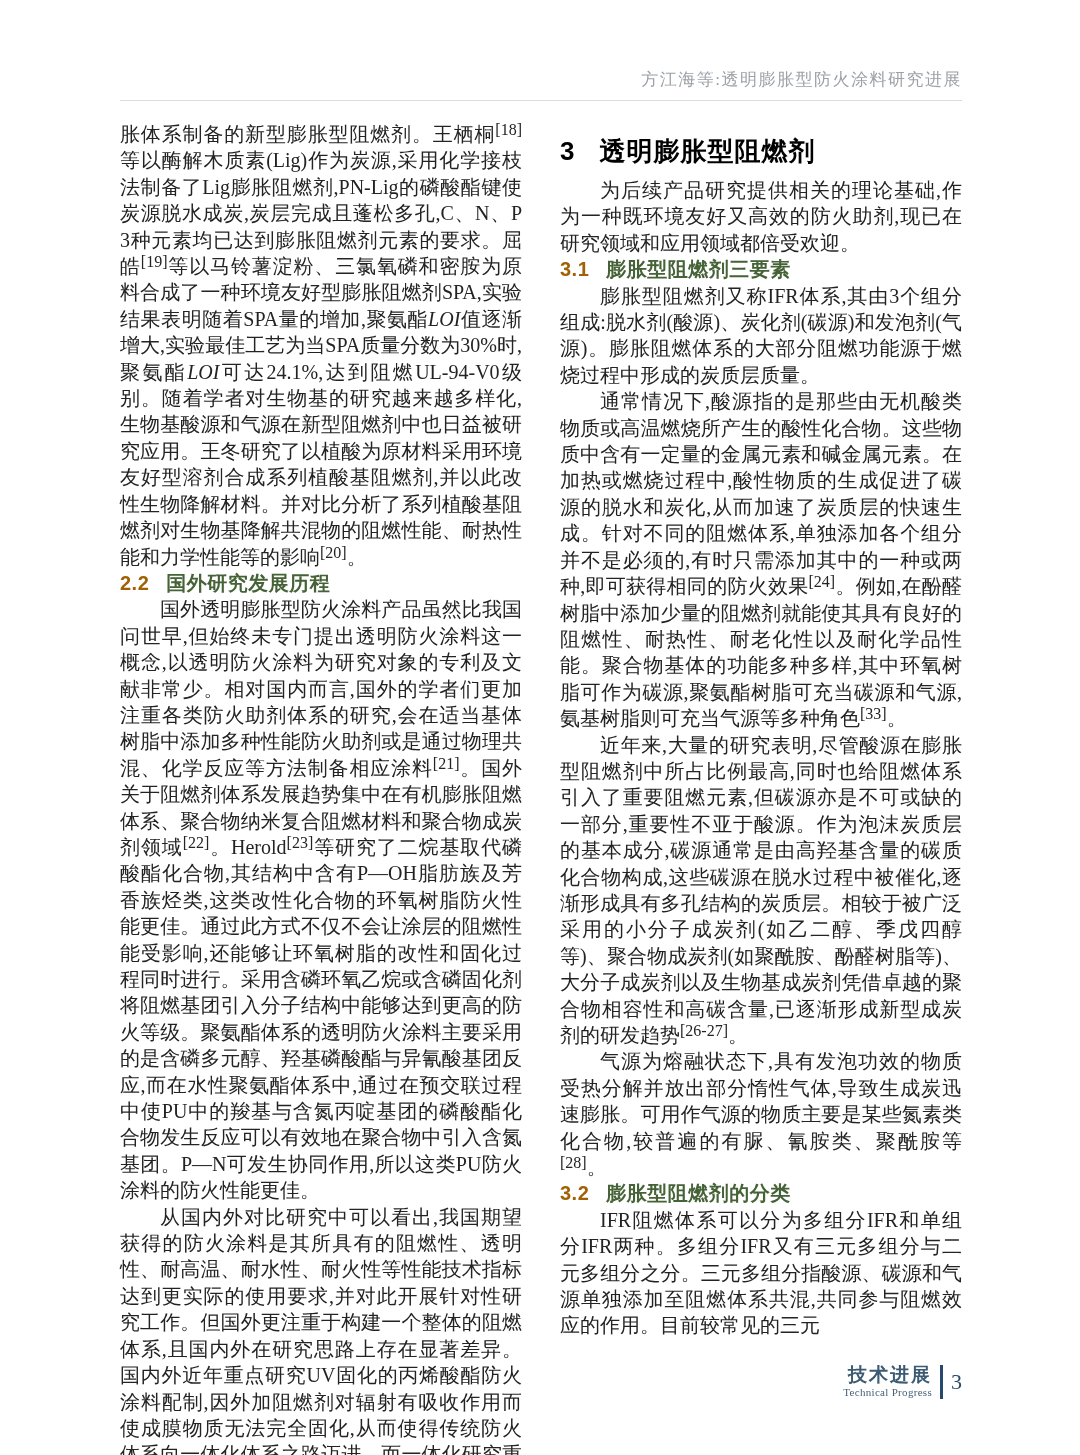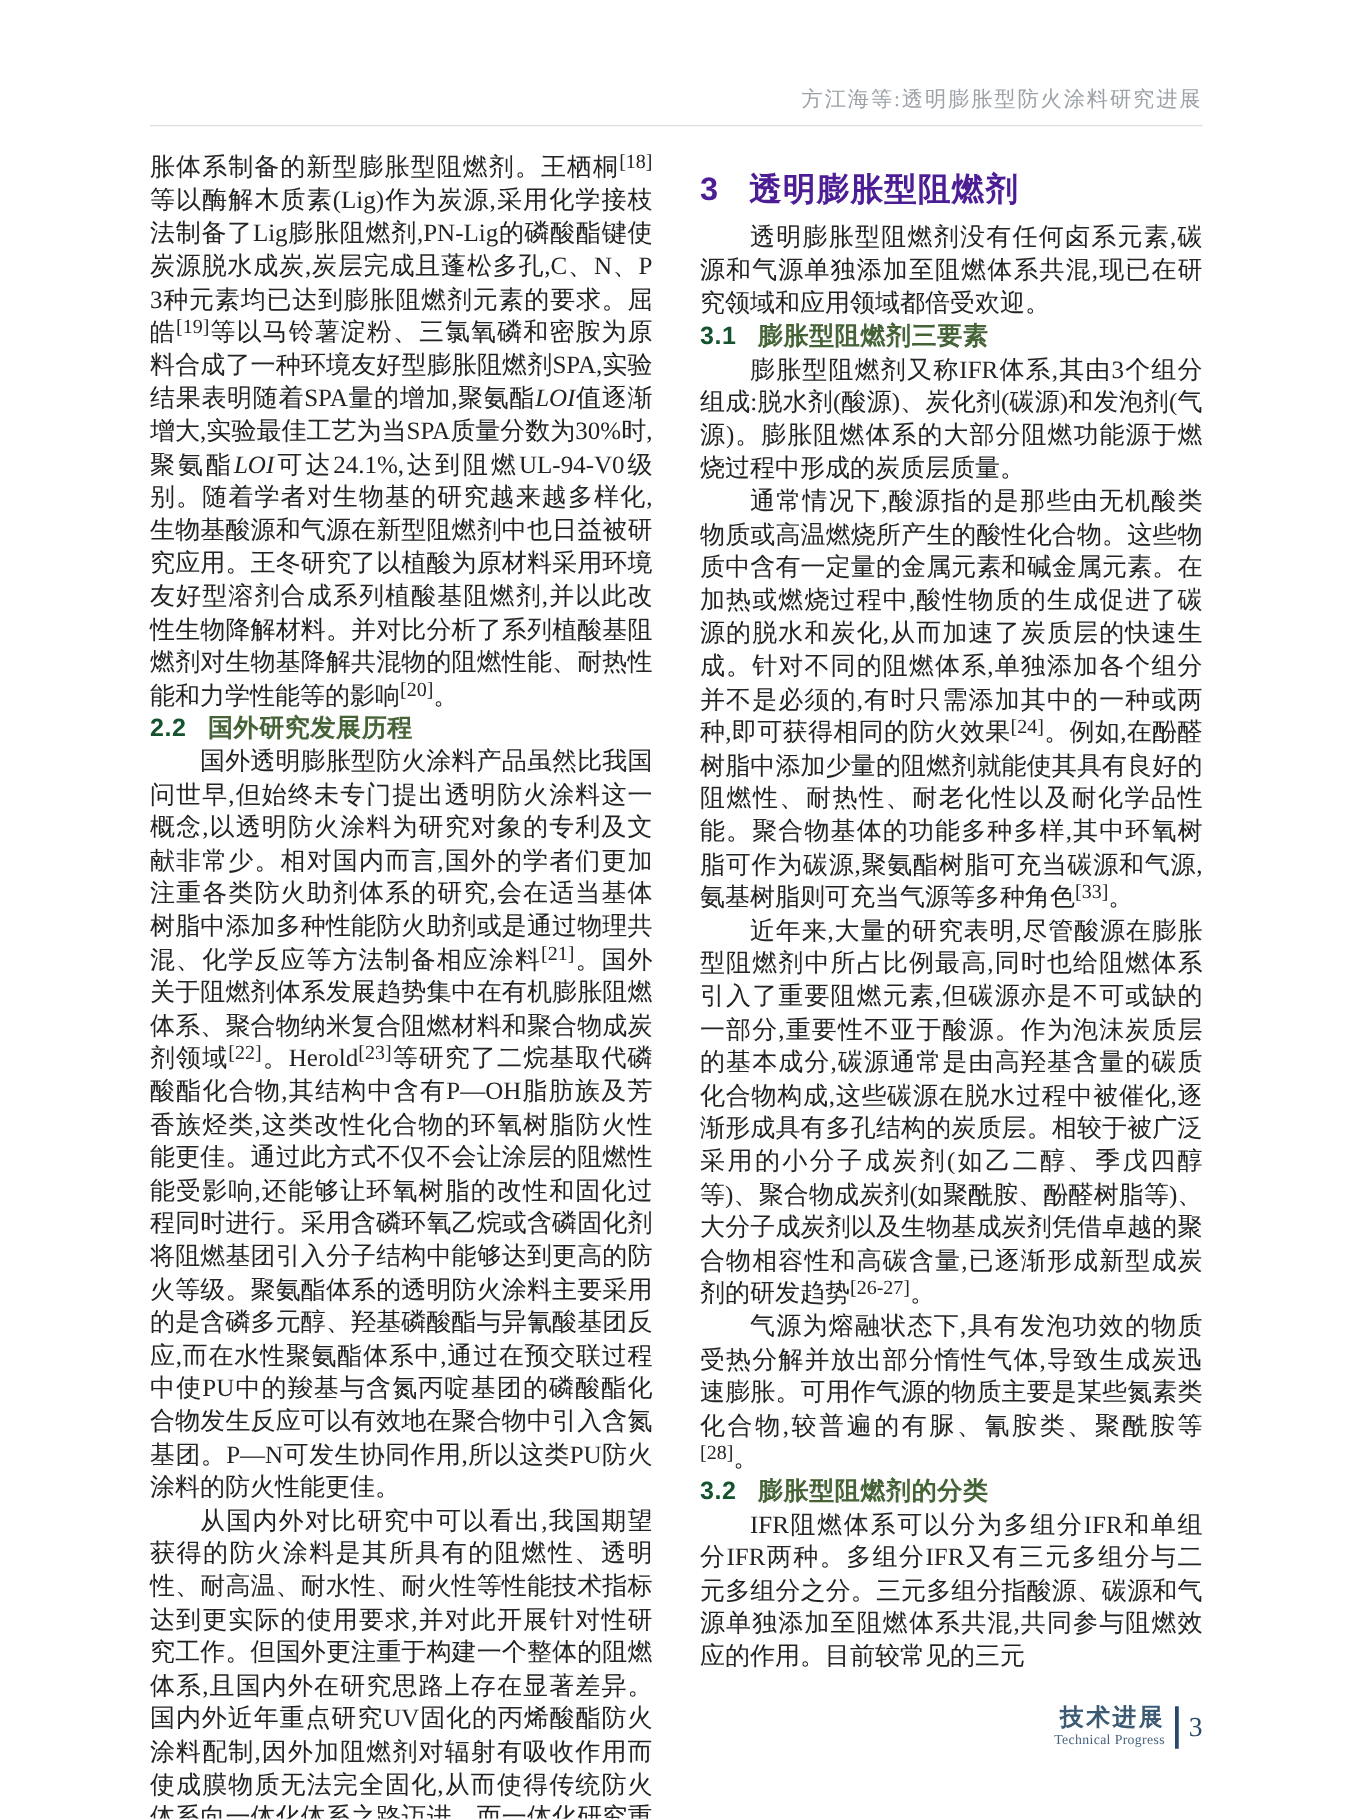--- a/index.html
+++ b/index.html
@@ -27,30 +27,30 @@
     width:402px;
     font-size:20px;line-height:26.4px;color:#232323;
     text-align:justify;text-justify:inter-character;
   }
   .col p{margin:0;}
   .col p.indent{text-indent:2em;}
   .col sup{font-size:16px;line-height:0;vertical-align:6px;}
   .col i{font-style:italic;}
   h2.h2{
     font-family:"Liberation Sans","DejaVu Sans",sans-serif;
-    font-size:26px;font-weight:bold;color:#4c1d95;
+    font-size:26px;font-weight:bold;color:#000000;
     margin:13px 0 9px 0;line-height:34px;letter-spacing:1px;
   }
   h2.h2 .hnum{margin-right:24px;}
   h3.h3{
     font-family:"Liberation Sans","DejaVu Sans",sans-serif;
     font-size:20px;font-weight:bold;color:#456337;
     margin:0;line-height:26.4px;letter-spacing:.5px;
   }
-  h3.h3 .hnum{margin-right:17px;color:#14532d;}
+  h3.h3 .hnum{margin-right:17px;color:#a16207;}
   .page-footer{
     position:absolute;right:118px;bottom:56px;
     display:flex;align-items:center;margin-left:48px;
   }
   .footer-text{text-align:right;margin-right:8px;}
   .footer-cn{
     font-family:"Liberation Sans","DejaVu Sans",sans-serif;
     font-size:19px;font-weight:bold;color:#3c5a73;letter-spacing:2px;
     display:block;line-height:20px;
   }
@@ -71,21 +71,21 @@
 
   <div class="columns">
     <div class="col">
         <p class="para">胀体系制备的新型膨胀型阻燃剂。王栖桐<sup>[18]</sup>等以酶解木质素(Lig)作为炭源,采用化学接枝法制备了Lig膨胀阻燃剂,PN-Lig的磷酸酯键使炭源脱水成炭,炭层完成且蓬松多孔,C、N、P 3种元素均已达到膨胀阻燃剂元素的要求。屈皓<sup>[19]</sup>等以马铃薯淀粉、三氯氧磷和密胺为原料合成了一种环境友好型膨胀阻燃剂SPA,实验结果表明随着SPA量的增加,聚氨酯<i>LOI</i>值逐渐增大,实验最佳工艺为当SPA质量分数为30%时,聚氨酯<i>LOI</i>可达24.1%,达到阻燃UL-94-V0级别。随着学者对生物基的研究越来越多样化,生物基酸源和气源在新型阻燃剂中也日益被研究应用。王冬研究了以植酸为原材料采用环境友好型溶剂合成系列植酸基阻燃剂,并以此改性生物降解材料。并对比分析了系列植酸基阻燃剂对生物基降解共混物的阻燃性能、耐热性能和力学性能等的影响<sup>[20]</sup>。</p>
         <h3 class="h3"><span class="hnum">2.2</span><span class="htitle">国外研究发展历程</span></h3>
         <p class="para indent">国外透明膨胀型防火涂料产品虽然比我国问世早,但始终未专门提出透明防火涂料这一概念,以透明防火涂料为研究对象的专利及文献非常少。相对国内而言,国外的学者们更加注重各类防火助剂体系的研究,会在适当基体树脂中添加多种性能防火助剂或是通过物理共混、化学反应等方法制备相应涂料<sup>[21]</sup>。国外关于阻燃剂体系发展趋势集中在有机膨胀阻燃体系、聚合物纳米复合阻燃材料和聚合物成炭剂领域<sup>[22]</sup>。Herold<sup>[23]</sup>等研究了二烷基取代磷酸酯化合物,其结构中含有P—OH脂肪族及芳香族烃类,这类改性化合物的环氧树脂防火性能更佳。通过此方式不仅不会让涂层的阻燃性能受影响,还能够让环氧树脂的改性和固化过程同时进行。采用含磷环氧乙烷或含磷固化剂将阻燃基团引入分子结构中能够达到更高的防火等级。聚氨酯体系的透明防火涂料主要采用的是含磷多元醇、羟基磷酸酯与异氰酸基团反应,而在水性聚氨酯体系中,通过在预交联过程中使PU中的羧基与含氮丙啶基团的磷酸酯化合物发生反应可以有效地在聚合物中引入含氮基团。P—N可发生协同作用,所以这类PU防火涂料的防火性能更佳。</p>
         <p class="para indent">从国内外对比研究中可以看出,我国期望获得的防火涂料是其所具有的阻燃性、透明性、耐高温、耐水性、耐火性等性能技术指标达到更实际的使用要求,并对此开展针对性研究工作。但国外更注重于构建一个整体的阻燃体系,且国内外在研究思路上存在显著差异。国内外近年重点研究UV固化的丙烯酸酯防火涂料配制,因外加阻燃剂对辐射有吸收作用而使成膜物质无法完全固化,从而使得传统防火体系向一体化体系之路迈进。而一体化研究重点无论在国内或国外</p>
       </div>
     <div class="col">
         <h2 class="h2"><span class="hnum">3</span><span class="htitle">透明膨胀型阻燃剂</span></h2>
-        <p class="para indent">透明膨胀型阻燃剂没有任何卤系元素,碳源和气源单独添加至阻燃体系共混,现已在研究领域和应用领域都倍受欢迎。</p>
+        <p class="para indent">为后续产品研究提供相关的理论基础,作为一种既环境友好又高效的防火助剂,现已在研究领域和应用领域都倍受欢迎。</p>
         <h3 class="h3"><span class="hnum">3.1</span><span class="htitle">膨胀型阻燃剂三要素</span></h3>
         <p class="para indent">膨胀型阻燃剂又称IFR体系,其由3个组分组成:脱水剂(酸源)、炭化剂(碳源)和发泡剂(气源)。膨胀阻燃体系的大部分阻燃功能源于燃烧过程中形成的炭质层质量。</p>
         <p class="para indent">通常情况下,酸源指的是那些由无机酸类物质或高温燃烧所产生的酸性化合物。这些物质中含有一定量的金属元素和碱金属元素。在加热或燃烧过程中,酸性物质的生成促进了碳源的脱水和炭化,从而加速了炭质层的快速生成。针对不同的阻燃体系,单独添加各个组分并不是必须的,有时只需添加其中的一种或两种,即可获得相同的防火效果<sup>[24]</sup>。例如,在酚醛树脂中添加少量的阻燃剂就能使其具有良好的阻燃性、耐热性、耐老化性以及耐化学品性能。聚合物基体的功能多种多样,其中环氧树脂可作为碳源,聚氨酯树脂可充当碳源和气源,氨基树脂则可充当气源等多种角色<sup>[33]</sup>。</p>
         <p class="para indent">近年来,大量的研究表明,尽管酸源在膨胀型阻燃剂中所占比例最高,同时也给阻燃体系引入了重要阻燃元素,但碳源亦是不可或缺的一部分,重要性不亚于酸源。作为泡沫炭质层的基本成分,碳源通常是由高羟基含量的碳质化合物构成,这些碳源在脱水过程中被催化,逐渐形成具有多孔结构的炭质层。相较于被广泛采用的小分子成炭剂(如乙二醇、季戊四醇等)、聚合物成炭剂(如聚酰胺、酚醛树脂等)、大分子成炭剂以及生物基成炭剂凭借卓越的聚合物相容性和高碳含量,已逐渐形成新型成炭剂的研发趋势<sup>[26-27]</sup>。</p>
         <p class="para indent">气源为熔融状态下,具有发泡功效的物质受热分解并放出部分惰性气体,导致生成炭迅速膨胀。可用作气源的物质主要是某些氮素类化合物,较普遍的有脲、氰胺类、聚酰胺等<sup>[28]</sup>。</p>
         <h3 class="h3"><span class="hnum">3.2</span><span class="htitle">膨胀型阻燃剂的分类</span></h3>
         <p class="para indent">IFR阻燃体系可以分为多组分IFR和单组分IFR两种。多组分IFR又有三元多组分与二元多组分之分。三元多组分指酸源、碳源和气源单独添加至阻燃体系共混,共同参与阻燃效应的作用。目前较常见的三元</p>
       </div>
   </div>
 

